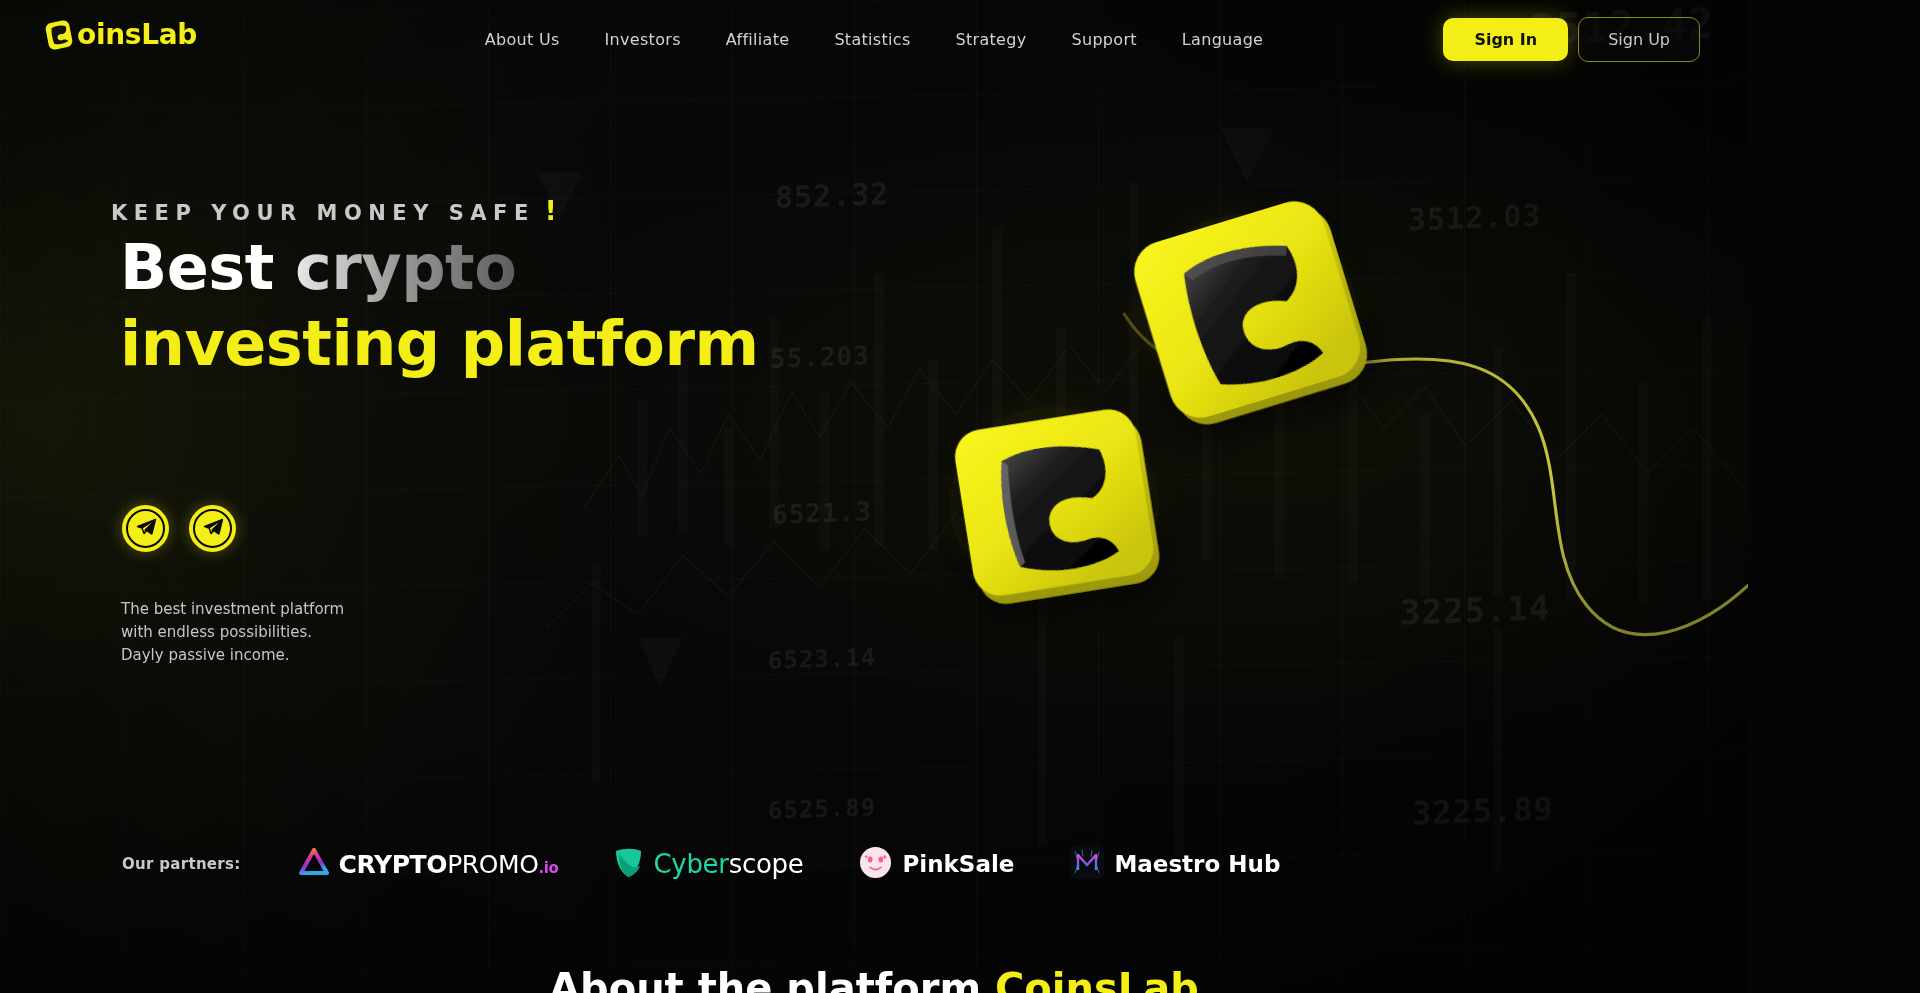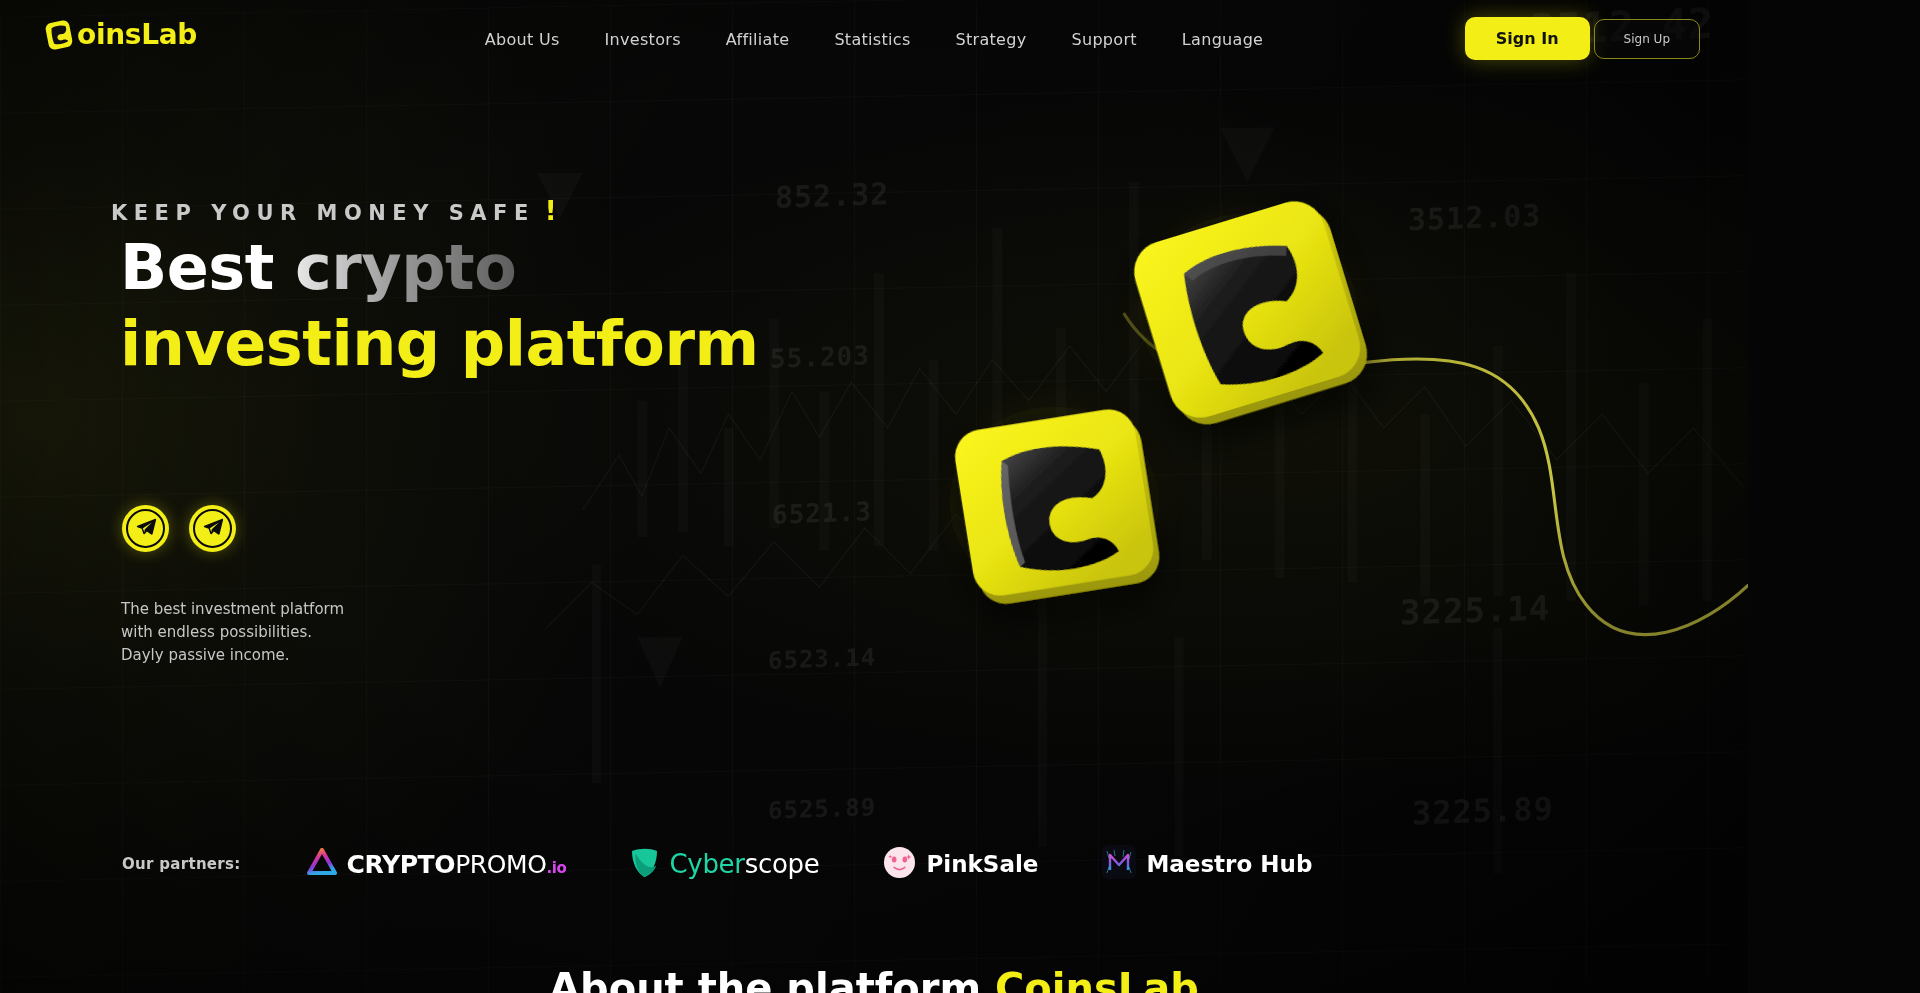--- a/index.html
+++ b/index.html
@@ -69,33 +69,33 @@
     position:absolute; left:50%; transform:translateX(-50%);
     display:flex; align-items:center; gap:45px; top:30px;
   }
   .nav-item {
     color:#d2d2d2; font-size:16px; letter-spacing:.3px;
     font-family:"DejaVu Sans", sans-serif;
     cursor:pointer; white-space:nowrap;
   }
   .auth {
     position:absolute; right:48px; top:17px;
-    display:flex; align-items:center; gap:4px;
+    display:flex; align-items:center; gap:10px;
   }
   .btn-signin {
     background:#f2ee16; color:#121212;
     font-weight:700; font-size:16px;
     padding:12px 31px; border-radius:10px;
     border:none; cursor:pointer;
     box-shadow:0 0 22px rgba(242,238,22,0.30);
     font-family:"DejaVu Sans", sans-serif;
   }
   .btn-signup {
     background:rgba(10,10,10,0.5); color:#c9c9c9;
-    font-size:12px; padding:12px 29px;
+    font-size:16px; padding:12px 29px;
     border-radius:10px; border:1px solid #8a8817;
     cursor:pointer;
     font-family:"DejaVu Sans", sans-serif;
   }
 
   
   .hero { position:absolute; left:0; top:0; width:1920px; height:993px; z-index:20; }
 
   .eyebrow {
     position:absolute; left:111px; top:196px;
@@ -145,21 +145,21 @@
 
   .blurb {
     position:absolute; left:121px; top:598px;
     color:#c6c6c6; font-size:15px; line-height:23px;
     font-family:"DejaVu Sans", sans-serif;
   }
 
   
   .partners {
     position:absolute; left:122px; top:845px;
-    display:flex; align-items:center; gap:8px; z-index:25;
+    display:flex; align-items:center; gap:0; z-index:25;
   }
   .partners-label {
     color:#c9c9c9; font-size:15px; font-weight:700;
     letter-spacing:.3px; margin-right:58px;
     font-family:"DejaVu Sans", sans-serif;
     white-space:nowrap;
   }
   .partner { display:flex; align-items:center; gap:10px; cursor:pointer; }
   .partner + .partner { margin-left:56px; }
   .partner-name {

